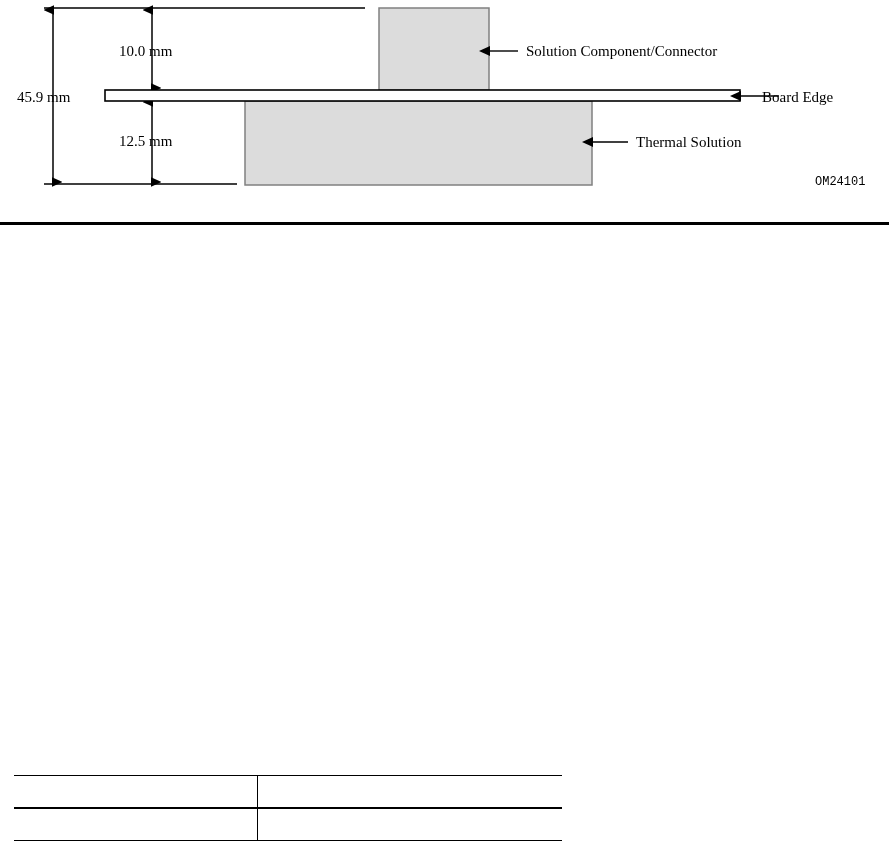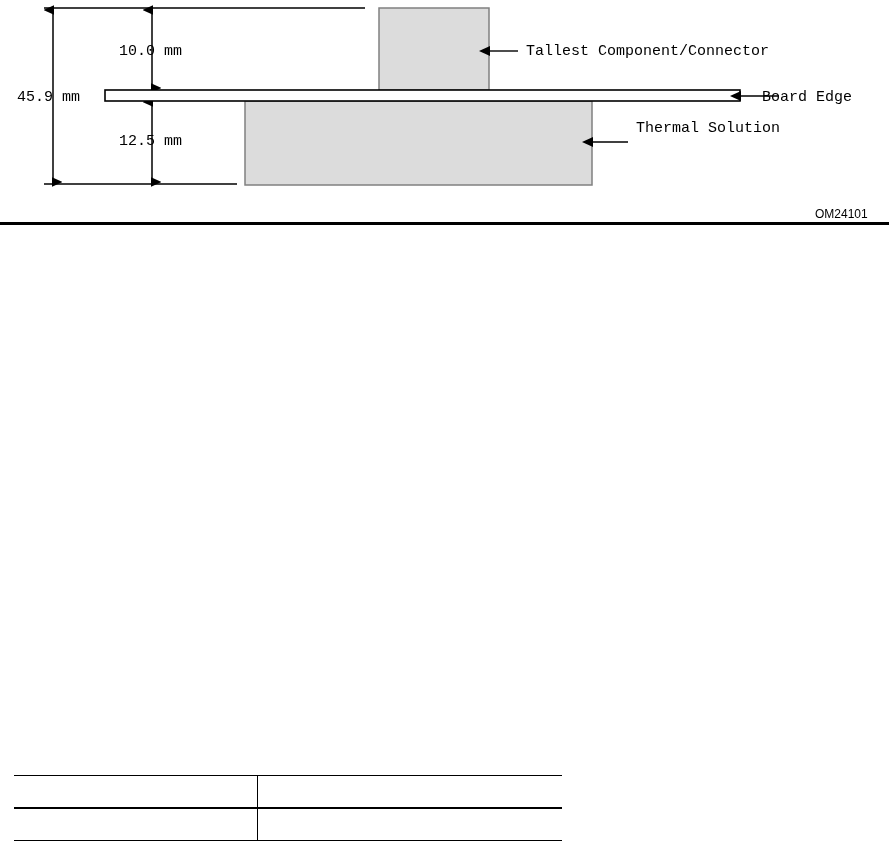--- a/index.html
+++ b/index.html
@@ -31,21 +31,21 @@
   #diagram-svg {
     position: absolute;
     left: 0;
     top: 0;
     display: block;
   }
 
   .dim-label,
   .callout-label {
     position: absolute;
-    font-family: Liberation Mono, monospace;
+    font-family: Liberation Serif, serif;
     color: #000000;
     white-space: nowrap;
     line-height: 1;
   }
 
   .dim-label {
     font-size: 15px;
     font-weight: 400;
   }
 
@@ -53,27 +53,27 @@
     font-size: 15px;
     font-weight: 400;
   }
 
   #label-overall    { left: 17px;  top: 90px; }
   #label-above      { left: 119px; top: 44px; }
   #label-below      { left: 119px; top: 134px; }
 
   #label-tallest    { left: 526px; top: 44px; }
   #label-board-edge { left: 762px; top: 90px; }
-  #label-thermal    { left: 636px; top: 121px; }
+  #label-thermal    { left: 636px; top: 135px; }
 
   #figure-code {
     position: absolute;
     left: 815px;
-    top: 208px;
-    font-family: Liberation Sans, sans-serif;
+    top: 176px;
+    font-family: Liberation Mono, monospace;
     font-size: 12px;
     color: #000000;
     white-space: nowrap;
     line-height: 1;
   }
 
   
   #section-rule {
     position: absolute;
     left: 0;
@@ -166,21 +166,21 @@
 
       <line x1="592" y1="142" x2="628" y2="142" stroke="#000000" stroke-width="1.4" marker-start="url(#arrow-left)"></line>
     </svg>
 
     <span class="dim-label" id="label-overall">45.9 mm</span>
 
     <span class="dim-label" id="label-above">10.0 mm</span>
 
     <span class="dim-label" id="label-below">12.5 mm</span>
 
-    <span class="callout-label" id="label-tallest">Tallest Component/Connector</span>
+    <span class="callout-label" id="label-tallest">Solution Component/Connector</span>
 
     <span class="callout-label" id="label-board-edge">Board Edge</span>
 
     <span class="callout-label" id="label-thermal">Thermal Solution</span>
 
     <span id="figure-code">OM24101</span>
   </div>
 
   <div id="section-rule"></div>
 

